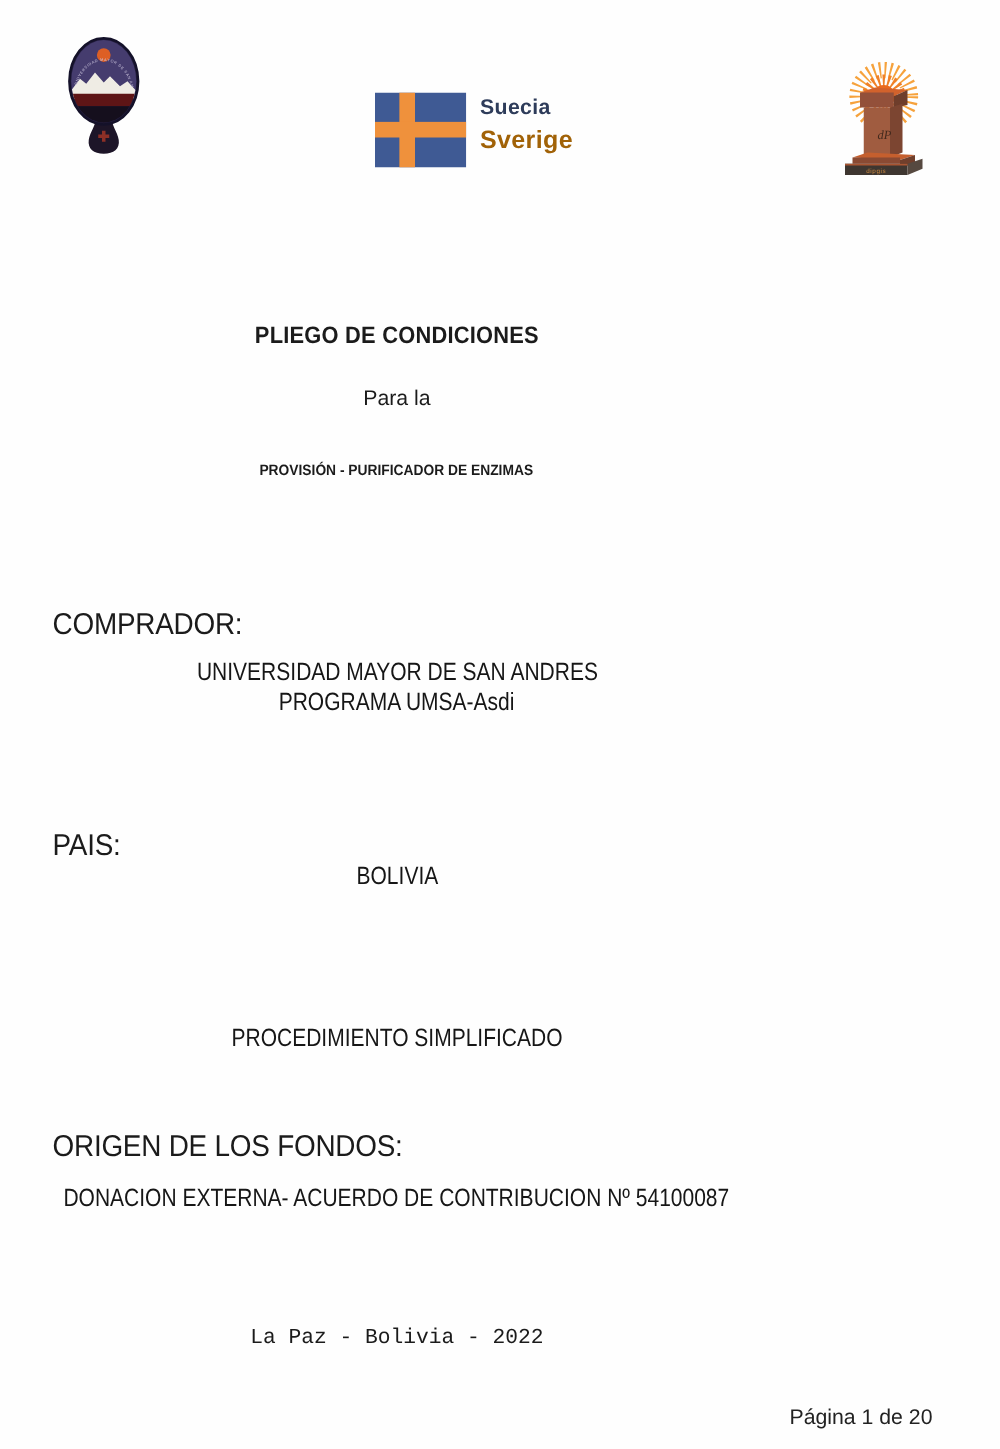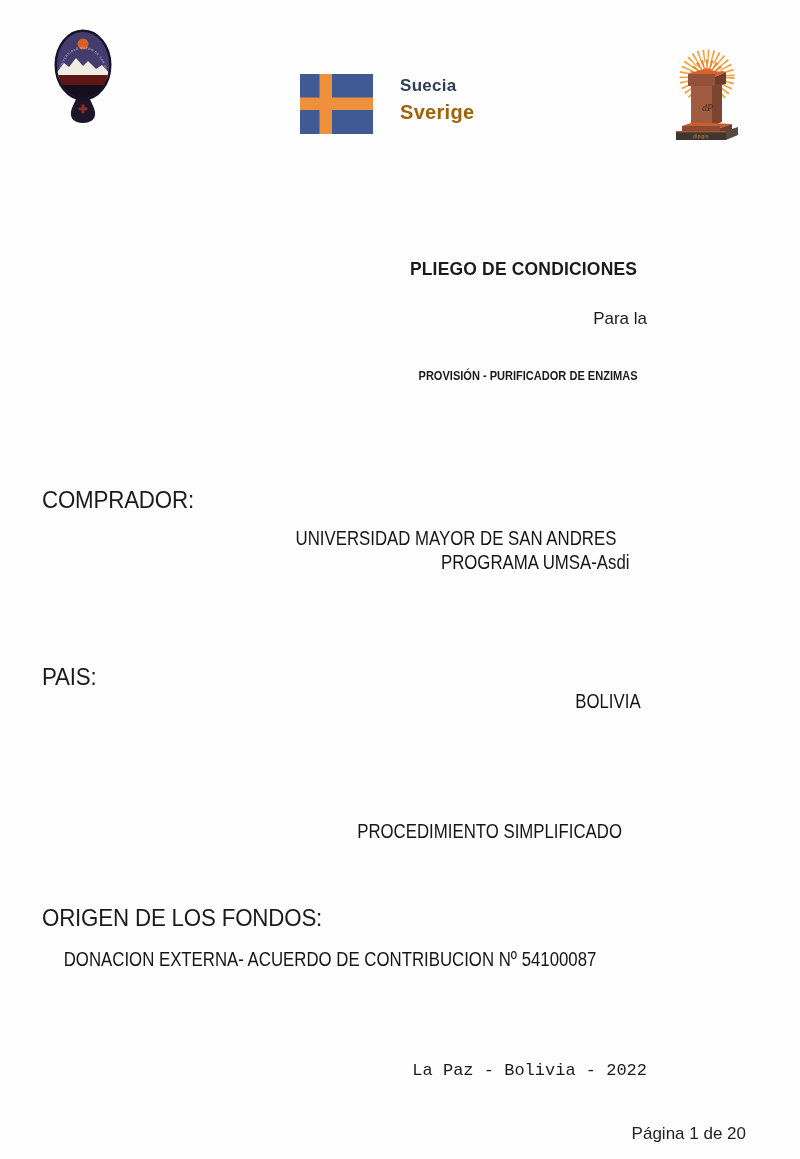--- a/index.html
+++ b/index.html
@@ -6,21 +6,21 @@
   .page {
     position: relative;
     width: 800px;
     height: 1159px;
     background: #fefefe;
     font-family: "Liberation Sans", sans-serif;
     color: #1b1b1b;
     overflow: hidden;
   }
   .abs { position: absolute; }
-  .center-row { left: 12px; width: 635px; text-align: right; }
+  .center-row { left: 0; width: 635px; text-align: center; }
   .bold { font-weight: 700; }
 
   
   .cond      { display: inline-block; transform: scaleX(0.84); white-space: nowrap; }
   .cond-c    { display: inline-block; transform: scaleX(0.92); white-space: nowrap; }
   .cond-head { display: inline-block; transform: scaleX(0.93); transform-origin: 0 50%; white-space: nowrap; }
 
   .doc-title    { top: 258px; font-size: 19px; letter-spacing: 0.2px; }
   .doc-subtitle { top: 309px; font-size: 17px; }
   .doc-subject  { top: 369px; font-size: 12px; }
@@ -35,21 +35,21 @@
   .lbl-3 { top: 772px; }
   .val-3 { top: 819px; }
   .lbl-4 { top: 904px; }
   .val-4 { top: 947px; }
 
   .footer-place { top: 1061px; font-size: 17px; font-family: Liberation Mono, monospace; }
   .footer-page  { top: 1124px; right: 54px; font-size: 17px; color: #222; }
 
   
   .logo-umsa   { left: 52px;  top: 28px; }
-  .logo-sweden { left: 300px; top: 74px; display: flex; gap: 27px; align-items: flex-start; }
+  .logo-sweden { left: 300px; top: 74px; display: flex; gap: 11px; align-items: flex-start; }
   .logo-dipgis { left: 660px; top: 40px; }
 
   .sweden-text { display: flex; flex-direction: column; margin-top: 2px; }
   .sweden-small { font-size: 17px; font-weight: 700; color: #2e3c5a; letter-spacing: 0.3px; }
   .sweden-large { font-size: 20px; font-weight: 700; color: #a16207; letter-spacing: 0.3px; margin-top: 1px; line-height: 30px; }
 </style>
 </head>
 <body>
 
 <div class="page">

